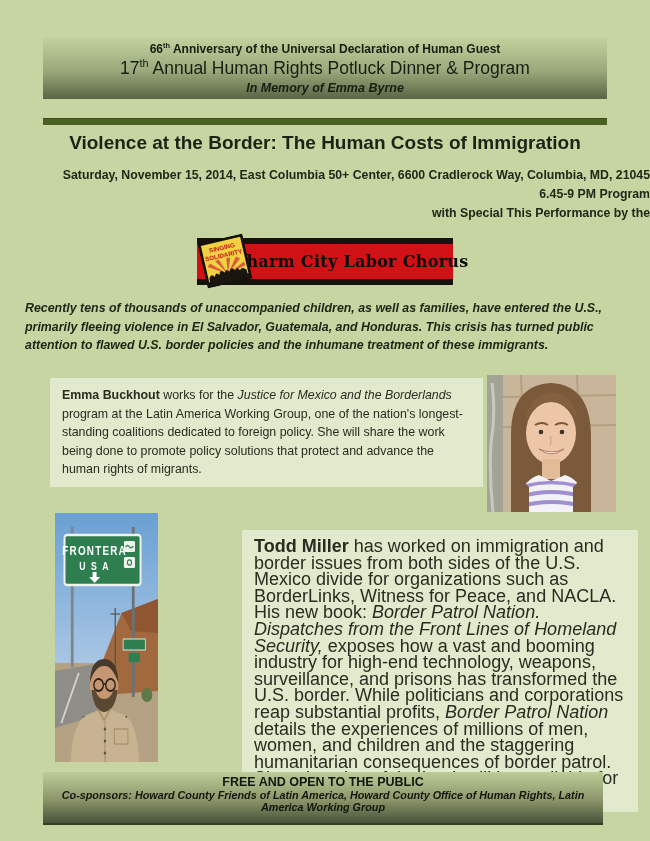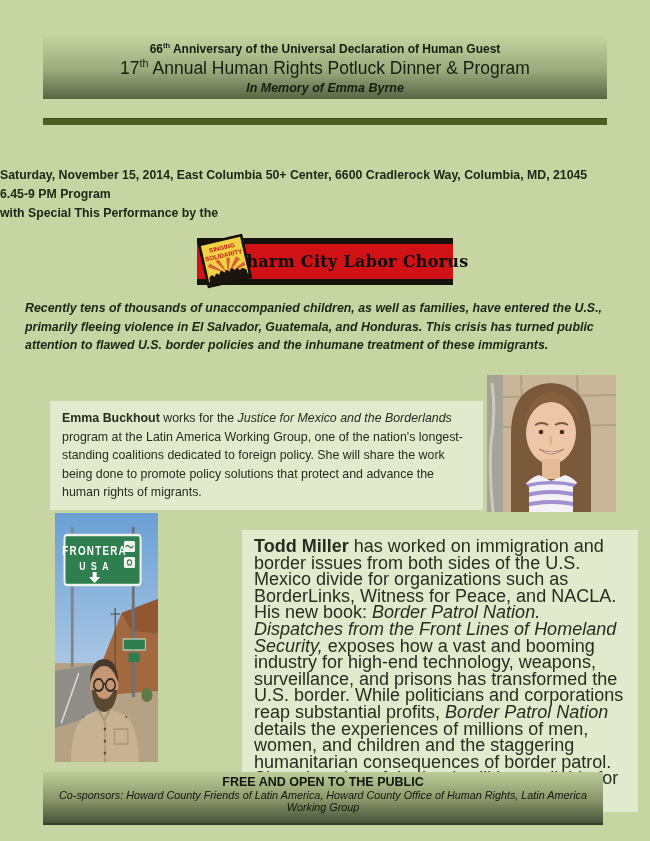--- a/index.html
+++ b/index.html
@@ -21,68 +21,69 @@
   .h-line1 { padding-top:4px; font-size:12px; font-weight:bold; }
   .h-line2 { font-size:17.5px; font-weight:normal; margin-top:1px; }
   .h-line3 { font-size:12.5px; font-weight:bold; font-style:italic; margin-top:2px; }
   sup { font-size:0.62em; }
 
   .bar-top { left:43px; top:118px; width:564px; height:7px; background:#4c6023; border-top:1px solid #3c4d1a; }
 
   .main-title { left:0; top:132px; width:650px; text-align:center;
     font-size:19px; font-weight:bold; color:#1b2315; }
 
-  .event-block { left:0; top:166px; width:650px; text-align:left;
+  .event-block { left:0; top:166px; width:650px; text-align:right;
     font-weight:bold; font-size:12.3px; line-height:19px; color:#20281a; }
 
   
   .logo { left:197px; top:238px; width:256px; height:47px; background:#16130f; }
   .logo-red { position:absolute; left:0; right:0; top:6px; bottom:6px; background:#d01216; }
   .logo-text { position:absolute; left:54px; right:2px; top:6px; bottom:6px;
     display:flex; align-items:center; justify-content:center;
     font-family:"DejaVu Serif","Liberation Serif",serif; font-weight:bold;
     font-size:16px; letter-spacing:0.3px; color:#0c0c0c; white-space:nowrap; }
   .badge { position:absolute; left:5px; top:0; width:46px; height:46px; transform:rotate(-13deg); }
 
   .intro { left:25px; top:299px; width:600px; text-align:left;
     font-weight:bold; font-style:italic; font-size:12.4px; line-height:18.5px; color:#1d2517; }
 
   
   .bio-box { background:#e2eacd; color:#272d20; padding:8px 12px; }
-  .emma-box { left:50px; top:378px; width:433px; font-size:12.4px; line-height:18.6px; min-height:94px;margin-top:23px; }
+  .emma-box { left:50px; top:378px; width:433px; font-size:12.4px; line-height:18.6px; min-height:94px; }
   .todd-box { left:242px; top:530px; width:396px; font-size:18px; line-height:16.6px; min-height:181px; }
   .bio-box b { font-weight:bold; }
   .bio-box i { font-style:italic; }
 
   .emma-photo { left:487px; top:375px; width:129px; height:137px; }
   .todd-photo { left:55px; top:513px; width:103px; height:249px; }
   .emma-photo svg, .todd-photo svg, .badge svg { display:block; width:100%; height:100%; }
 
   
   .footer-band { left:43px; top:772px; width:560px; height:53px;
     background:linear-gradient(180deg,#bdcc98 0%,#8a9569 55%,#48533a 100%);
     border-bottom:2px solid #353f28;
     text-align:center; color:#11160c; }
   .f-line1 { padding-top:3px; font-size:12.5px; font-weight:bold; }
   .f-line2 { font-size:10.8px; font-weight:bold; font-style:italic; margin-top:1px; }
-  .f-line3 { font-size:10.8px; font-weight:normal; font-style:italic; }
+  .f-line3 { font-size:10.8px; font-weight:bold; font-style:italic; }
 </style>
 </head>
 <body>
 
 <div class="flyer">
 
   <div class="abs header-band">
     <div class="h-line1"><span>66</span><sup>th</sup><span> Anniversary of the Universal Declaration of Human Guest</span></div>
     <div class="h-line2"><span>17</span><sup>th</sup><span> Annual Human Rights Potluck Dinner &amp; Program</span></div>
     <div class="h-line3">In Memory of Emma Byrne</div>
   </div>
 
   <div class="abs bar-top"></div>
 
+  <div class="abs main-title">Violence at the Border: The Human Costs of Immigration</div>
 
   <div class="abs event-block">
     <div>Saturday, November 15, 2014, East Columbia 50+ Center, 6600 Cradlerock Way, Columbia, MD, 21045</div>
     <div>6.45-9 PM Program</div>
     <div>with Special This Performance by the</div>
   </div>
 
   <div class="abs logo">
     <div class="logo-red"></div>
     <div class="logo-text">Charm City Labor Chorus</div>

